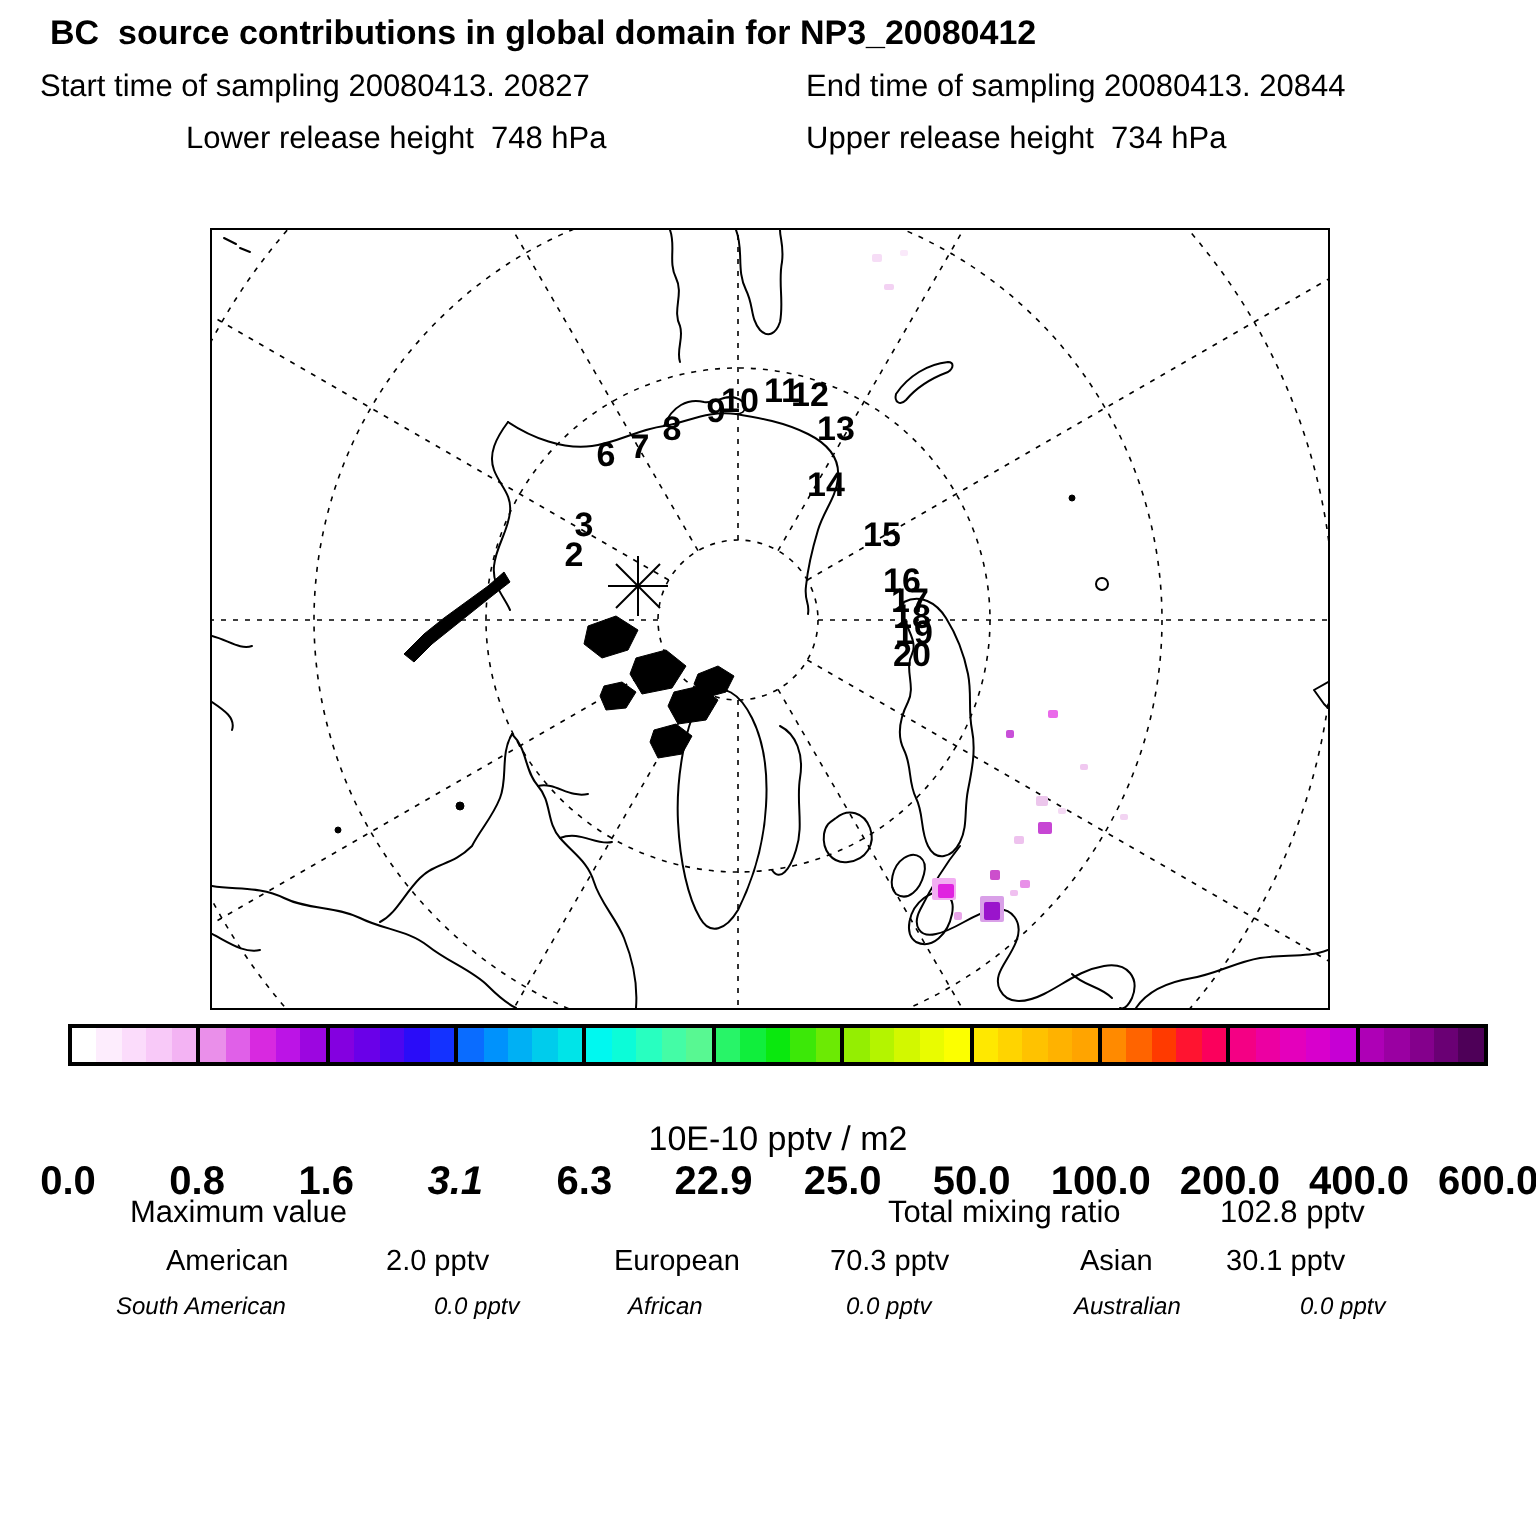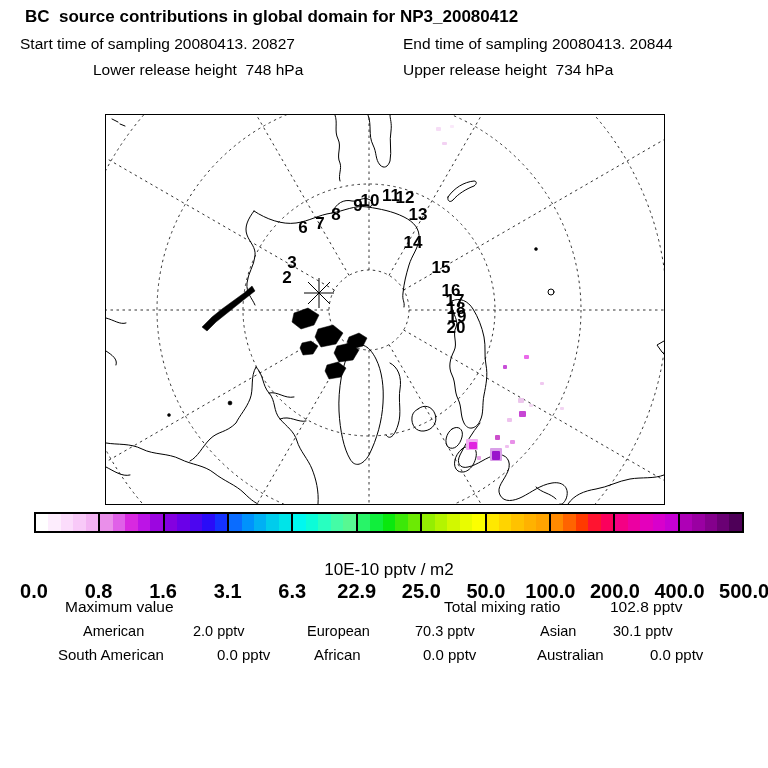--- a/index.html
+++ b/index.html
@@ -13,21 +13,21 @@
   #colorbar{position:absolute;left:34px;top:512px;width:710px;height:21px;
             border:2px solid #000;box-sizing:border-box;display:flex;background:#fff;}
   .cb-seg{flex:1;display:flex;border-right:2px solid #000;}
   .cb-seg:last-child{border-right:none;}
   .cb-cell{flex:1;}
   .cb-tick{position:absolute;top:536px;transform:translateX(-50%);
            font-weight:bold;font-size:20px;white-space:pre;margin-top:44px;}
   #units{position:absolute;left:389px;top:560px;transform:translateX(-50%);font-size:17px;}
   .row1{top:598px;font-size:15.5px;}
   .row2{top:623px;font-size:14.5px;}
-  .row3{top:646px;font-size:15px;}
+  .row3{top:646px;font-size:12px;font-style:italic;}
   svg .coast{fill:none;stroke:#000;stroke-width:1;stroke-linejoin:round;stroke-linecap:round;}
   svg .land{fill:#000;stroke:#000;stroke-width:0.5;}
   svg .grat{fill:none;stroke:#000;stroke-width:0.8;stroke-dasharray:2.5,3.5;}
   svg .tracknum{font-family:"Liberation Sans",sans-serif;font-weight:bold;font-size:17px;
                 fill:#000;text-anchor:middle;}
   svg .station{stroke:#000;stroke-width:1;fill:none;}
 </style>
 </head>
 <body>
 
@@ -222,29 +222,29 @@
         <div class="cb-cell" style="background: rgb(154, 0, 162);"></div>
         <div class="cb-cell" style="background: rgb(132, 0, 140);"></div>
         <div class="cb-cell" style="background: rgb(106, 0, 116);"></div>
         <div class="cb-cell" style="background: rgb(78, 0, 88);"></div>
       </div>
     </div>
   <div id="tickwrap">
       <span class="cb-tick" style="left: 34px;">0.0</span>
       <span class="cb-tick" style="left: 98.55px;">0.8</span>
       <span class="cb-tick" style="left: 163.1px;">1.6</span>
-      <span class="cb-tick" style="left: 227.65px;">3.1</span>
+      <span class="cb-tick" style="left: 227.65px; font-style: italic;">3.1</span>
       <span class="cb-tick" style="left: 292.2px;">6.3</span>
       <span class="cb-tick" style="left: 356.75px;">22.9</span>
       <span class="cb-tick" style="left: 421.3px;">25.0</span>
       <span class="cb-tick" style="left: 485.85px;">50.0</span>
       <span class="cb-tick" style="left: 550.4px;">100.0</span>
       <span class="cb-tick" style="left: 614.95px;">200.0</span>
       <span class="cb-tick" style="left: 679.5px;">400.0</span>
-      <span class="cb-tick" style="left: 744.05px;">500.0</span>
+      <span class="cb-tick" style="left: 744.05px;">600.0</span>
     </div>
   <span id="units">10E-10 pptv / m2</span>
 
   <span class="abs row1" style="left:65px">Maximum value</span>
   <span class="abs row1" style="left:444px">Total mixing ratio</span>
   <span class="abs row1" style="left:610px">102.8 pptv</span>
 
   <span class="abs row2" style="left:83px">American</span>
   <span class="abs row2" style="left:193px">2.0 pptv</span>
   <span class="abs row2" style="left:307px">European</span>

